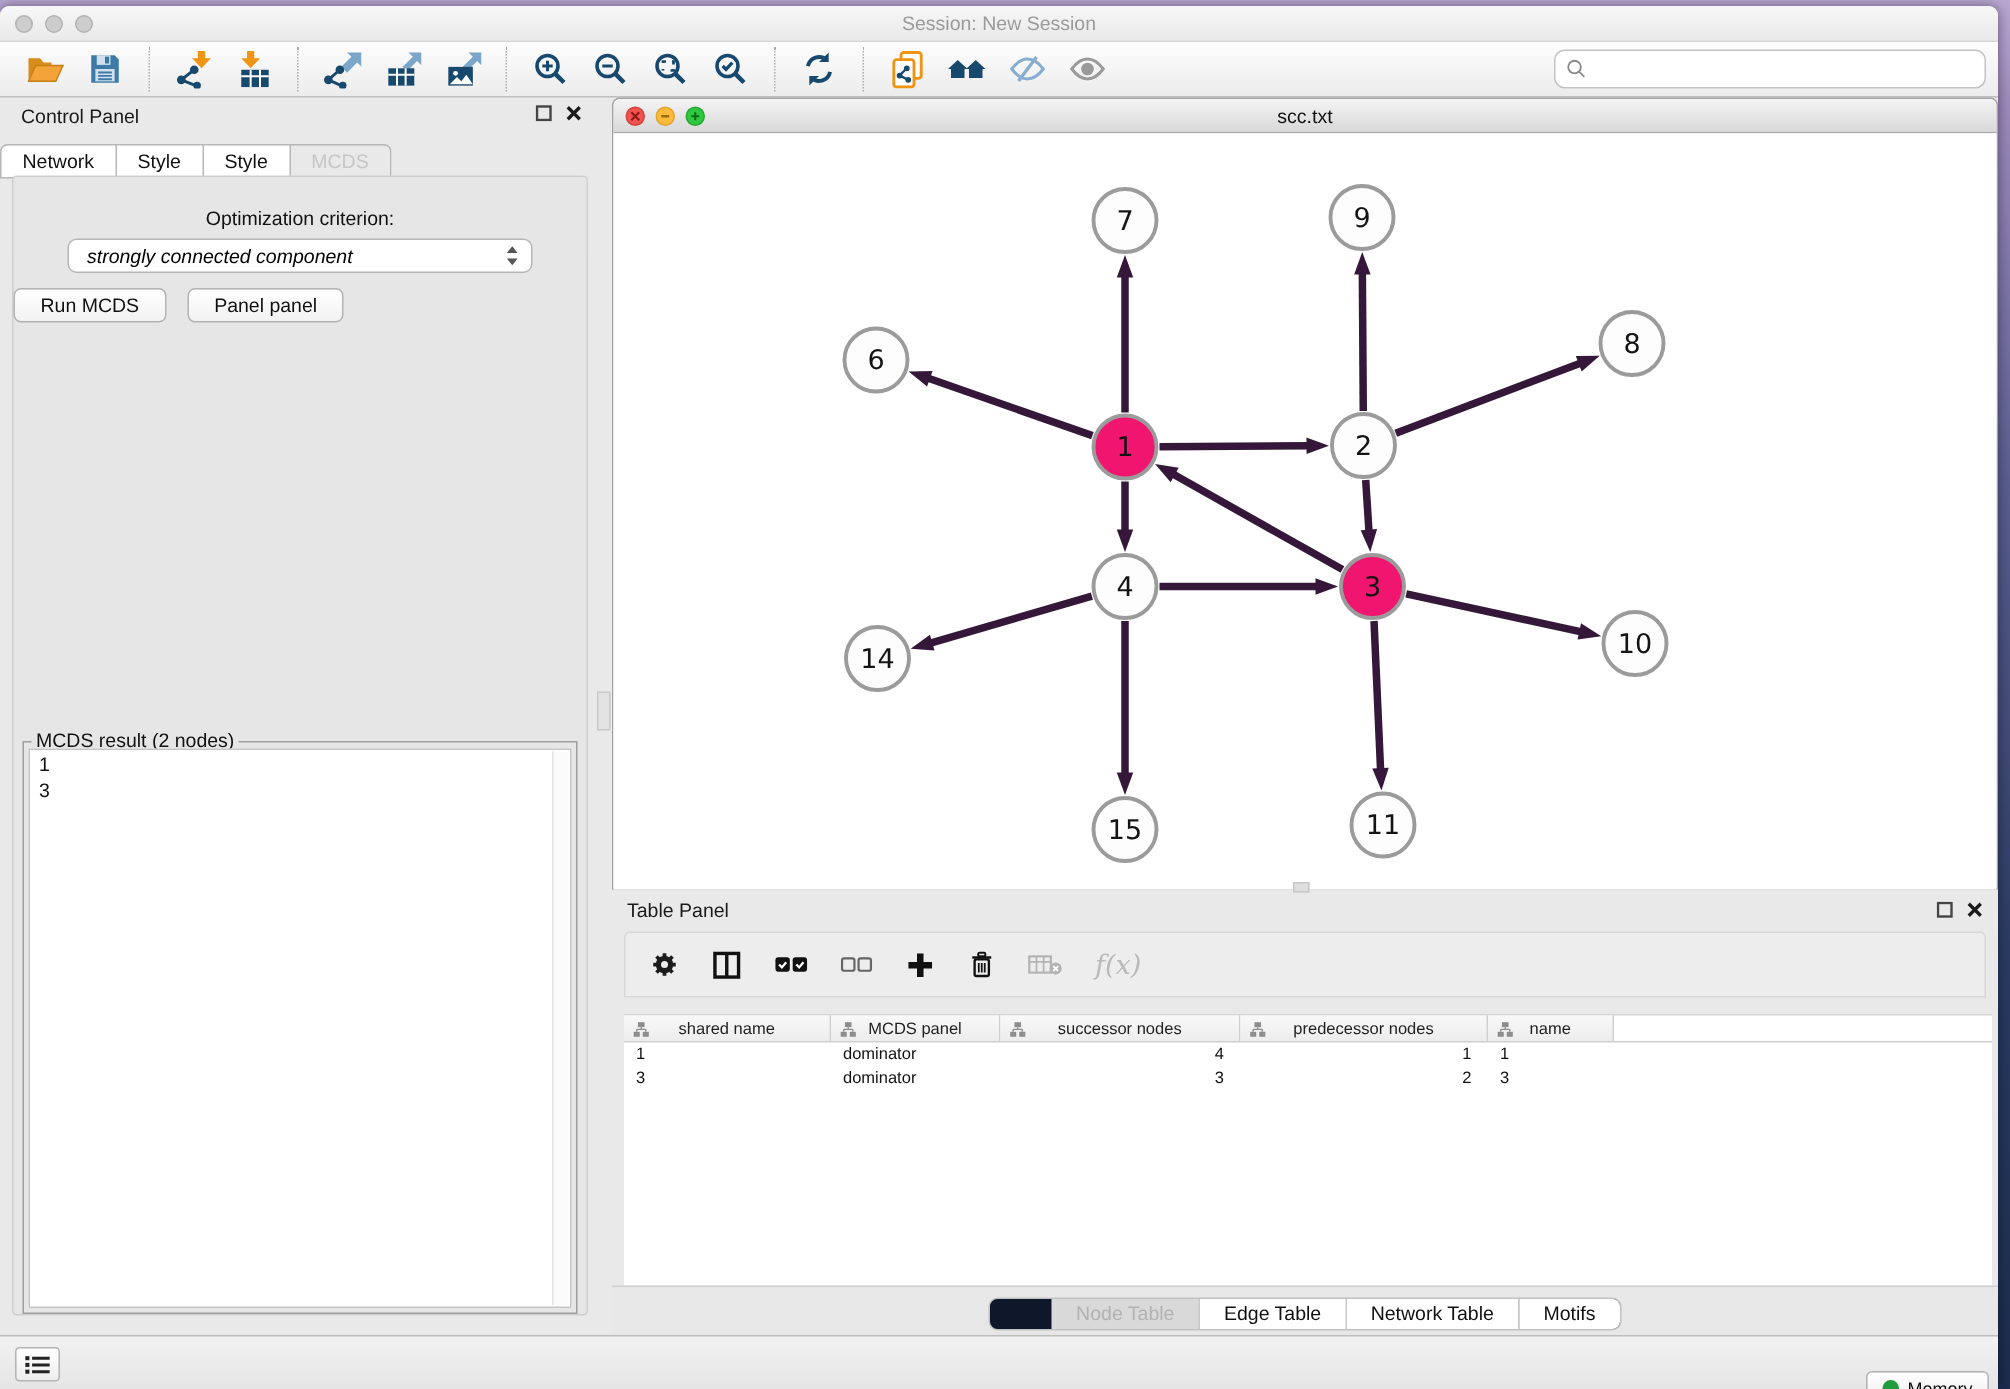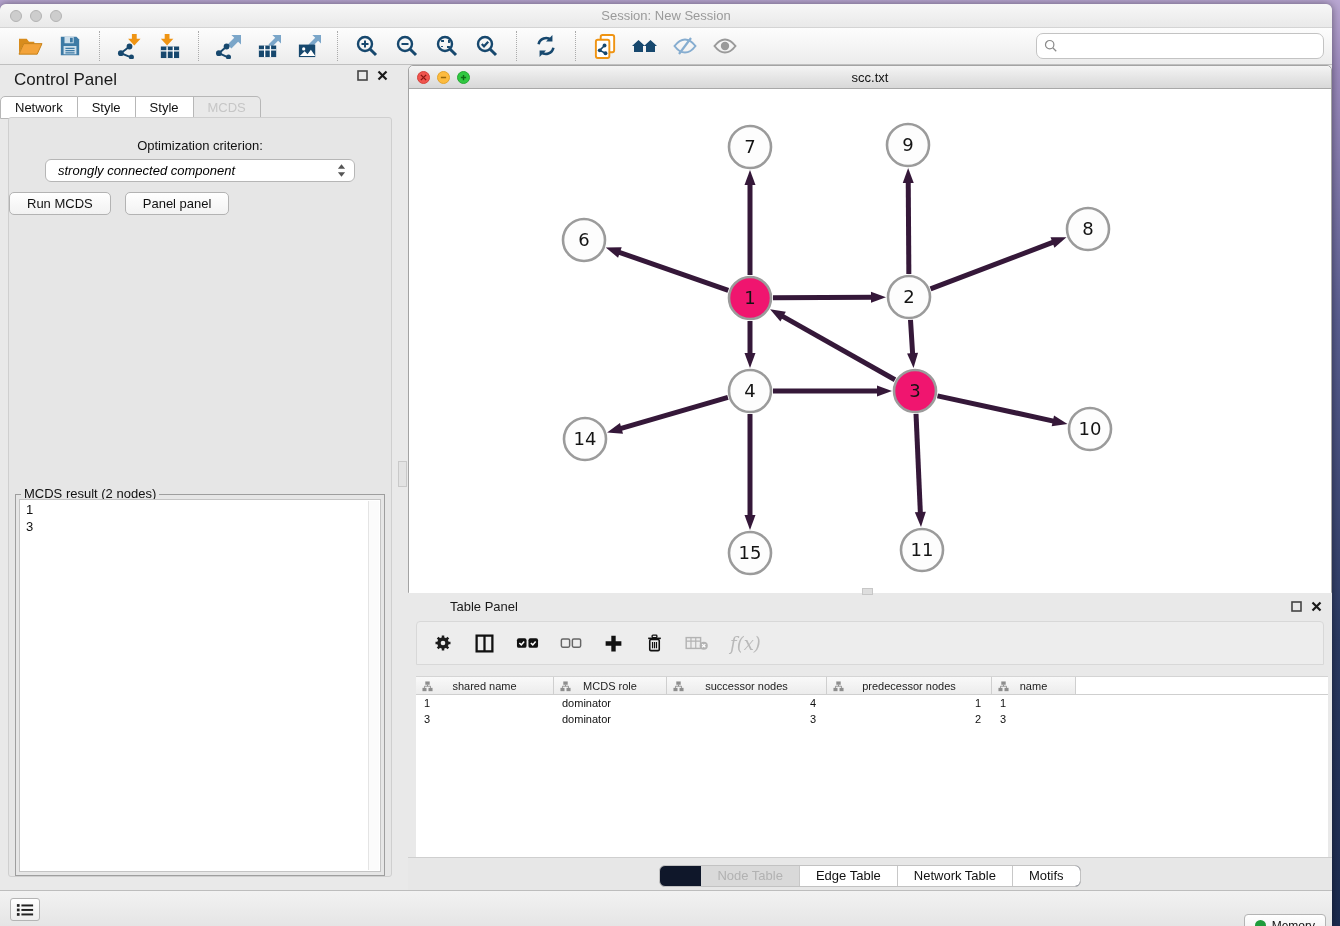--- a/index.html
+++ b/index.html
@@ -22,21 +22,21 @@
   
   .toolbar { height:37px; background:linear-gradient(#fdfdfd,#ececec); border-bottom:1px solid #bfbfbf; display:flex; align-items:center; padding:0 10px; position:relative; }
   .tb-btn { width:32px; height:32px; border:none; background:none; padding:2px; display:flex; align-items:center; justify-content:center; margin:0 4px; }
   .tb-sep { width:1px; height:30px; border-left:1px dotted #ababab; margin:0 9px; }
   .search-wrap { position:absolute; right:8px; top:5px; width:288px; height:26px; }
   .search-wrap input { width:100%; height:100%; border:1px solid #c3c3c3; border-radius:7px; background:#fff; padding:0 8px 0 28px; font-size:13px; outline:none; }
   .search-wrap svg { position:absolute; left:8px; top:6px; }
   
   .control-panel { position:absolute; left:0; top:61px; width:400px; height:825px; }
   .cp-header { height:26px; position:relative; }
-  .cp-title { position:absolute; left:14px; top:5px; font-size:17px; color:#1a1a1a; }
+  .cp-title { position:absolute; left:14px; top:5px; font-size:13px; color:#1a1a1a; }
   .panel-icons { position:absolute; right:12px; top:5px; display:flex; gap:9px; align-items:center; }
   .cp-tabs { position:absolute; left:0; right:0; top:31px; display:flex; justify-content:flex-start; }
   .cp-tab { font-size:13px; padding:3px 14px; background:#fff; border:1px solid #b7b7b7; border-left:none; color:#111; }
   .cp-tab:first-child { border-left:1px solid #b7b7b7; border-radius:5px 0 0 0; }
   .cp-tab.active { background:#e9e9e9; color:#c6c6c6; border-radius:0 5px 0 0; }
   .cp-content { position:absolute; left:8px; top:52px; width:384px; height:760px; background:#e6e6e6; border:1px solid #cfcfcf; border-radius:3px; }
   .opt-label { position:absolute; left:0; right:0; top:20px; text-align:center; font-size:13px; color:#111; }
   .opt-select { position:absolute; left:36px; top:41px; width:310px; height:23px; background:#fff; border:1px solid #b6b6b6; border-radius:6px; display:flex; align-items:center; justify-content:space-between; padding:0 8px 0 12px; font-size:13px;font-style:italic; }
   .cp-buttons { position:absolute; left:0; right:0; top:74px; display:flex; justify-content:flex-start; gap:14px; }
   .btn { background:linear-gradient(#ffffff,#f2f2f2); border:1px solid #b3b3b3; border-radius:5px; font-size:13px; padding:3px 17px; color:#111; font-family:"Liberation Sans",sans-serif; }
@@ -51,21 +51,21 @@
   .net-lights { position:absolute; left:8px; top:5px; display:flex; gap:7px; }
   .nlight { width:13px; height:13px; border-radius:50%; display:flex; align-items:center; justify-content:center; }
   .nlight.red { background:#f0544e; border:1px solid #d5423b; }
   .nlight.yellow { background:#fdbb3e; border:1px solid #e3a42c; }
   .nlight.green { background:#30c841; border:1px solid #27a834; }
   .net-canvas { position:absolute; left:0; top:23px; width:922px; height:504px; background:#fff; overflow:hidden; }
   .v-grip { position:absolute; left:398px; top:457px; width:9px; height:26px; background:#e3e3e3; border:1px solid #c9c9c9; }
   .h-grip { position:absolute; left:862px; top:584px; width:11px; height:7px; background:#dedede; border:1px solid #c7c7c7; }
   
   .table-panel { position:absolute; left:408px; top:591px; width:924px; height:295px; }
-  .tp-title { position:absolute; left:10px; top:4px; font-size:13px; color:#1a1a1a;margin-left:32px; }
+  .tp-title { position:absolute; left:10px; top:4px; font-size:13px; color:#1a1a1a; }
   .tp-toolbar { position:absolute; left:8px; top:26px; width:908px; height:44px; background:#ededed; border:1px solid #d8d8d8; border-radius:4px 4px 0 0; display:flex; align-items:center; gap:21px; padding-left:16px; }
   .tp-tbtn { border:none; background:none; padding:0; display:flex; align-items:center; }
   .fx-label { font-size:18px; font-family:"DejaVu Serif", serif; font-style:italic; color:#b9b9b9; }
   .tbl { position:absolute; left:8px; top:81px; width:912px; height:181px; background:#fff; overflow:hidden; }
   .tbl-head { display:flex; height:19px; border-top:1px solid #d4d4d4; border-bottom:1px solid #cfcfcf; }
   .th { position:relative; background:linear-gradient(#f9f9f9,#ececec); border-right:1px solid #cfcfcf; font-size:11px; color:#222; display:flex; align-items:center; justify-content:center; }
   .th svg { position:absolute; left:6px; top:4px; }
   .tr { display:flex; height:16px; line-height:16px; font-size:11px; color:#111; }
   .td { padding:0 8px; overflow:hidden; white-space:nowrap; }
   .td.right { text-align:right; padding-right:11px; }
@@ -427,21 +427,21 @@
             </svg>
             <span>shared name</span>
           </div>
           <div class="th" style="width: 113px;">
             <svg viewBox="0 0 12 12" width="11" height="11">
               <rect x="3.6" y="0.5" width="4.8" height="3.6" fill="#8d8d8d"></rect>
               <rect x="0.5" y="7.5" width="4.4" height="3.6" fill="#8d8d8d"></rect>
               <rect x="7.1" y="7.5" width="4.4" height="3.6" fill="#8d8d8d"></rect>
               <path d="M6 4.1v1.6M2.7 5.7h6.6M2.7 5.7v1.8M9.3 5.7v1.8" stroke="#8d8d8d" fill="none"></path>
             </svg>
-            <span>MCDS role</span>
+            <span>MCDS panel</span>
           </div>
           <div class="th" style="width: 160px;">
             <svg viewBox="0 0 12 12" width="11" height="11">
               <rect x="3.6" y="0.5" width="4.8" height="3.6" fill="#8d8d8d"></rect>
               <rect x="0.5" y="7.5" width="4.4" height="3.6" fill="#8d8d8d"></rect>
               <rect x="7.1" y="7.5" width="4.4" height="3.6" fill="#8d8d8d"></rect>
               <path d="M6 4.1v1.6M2.7 5.7h6.6M2.7 5.7v1.8M9.3 5.7v1.8" stroke="#8d8d8d" fill="none"></path>
             </svg>
             <span>successor nodes</span>
           </div>

